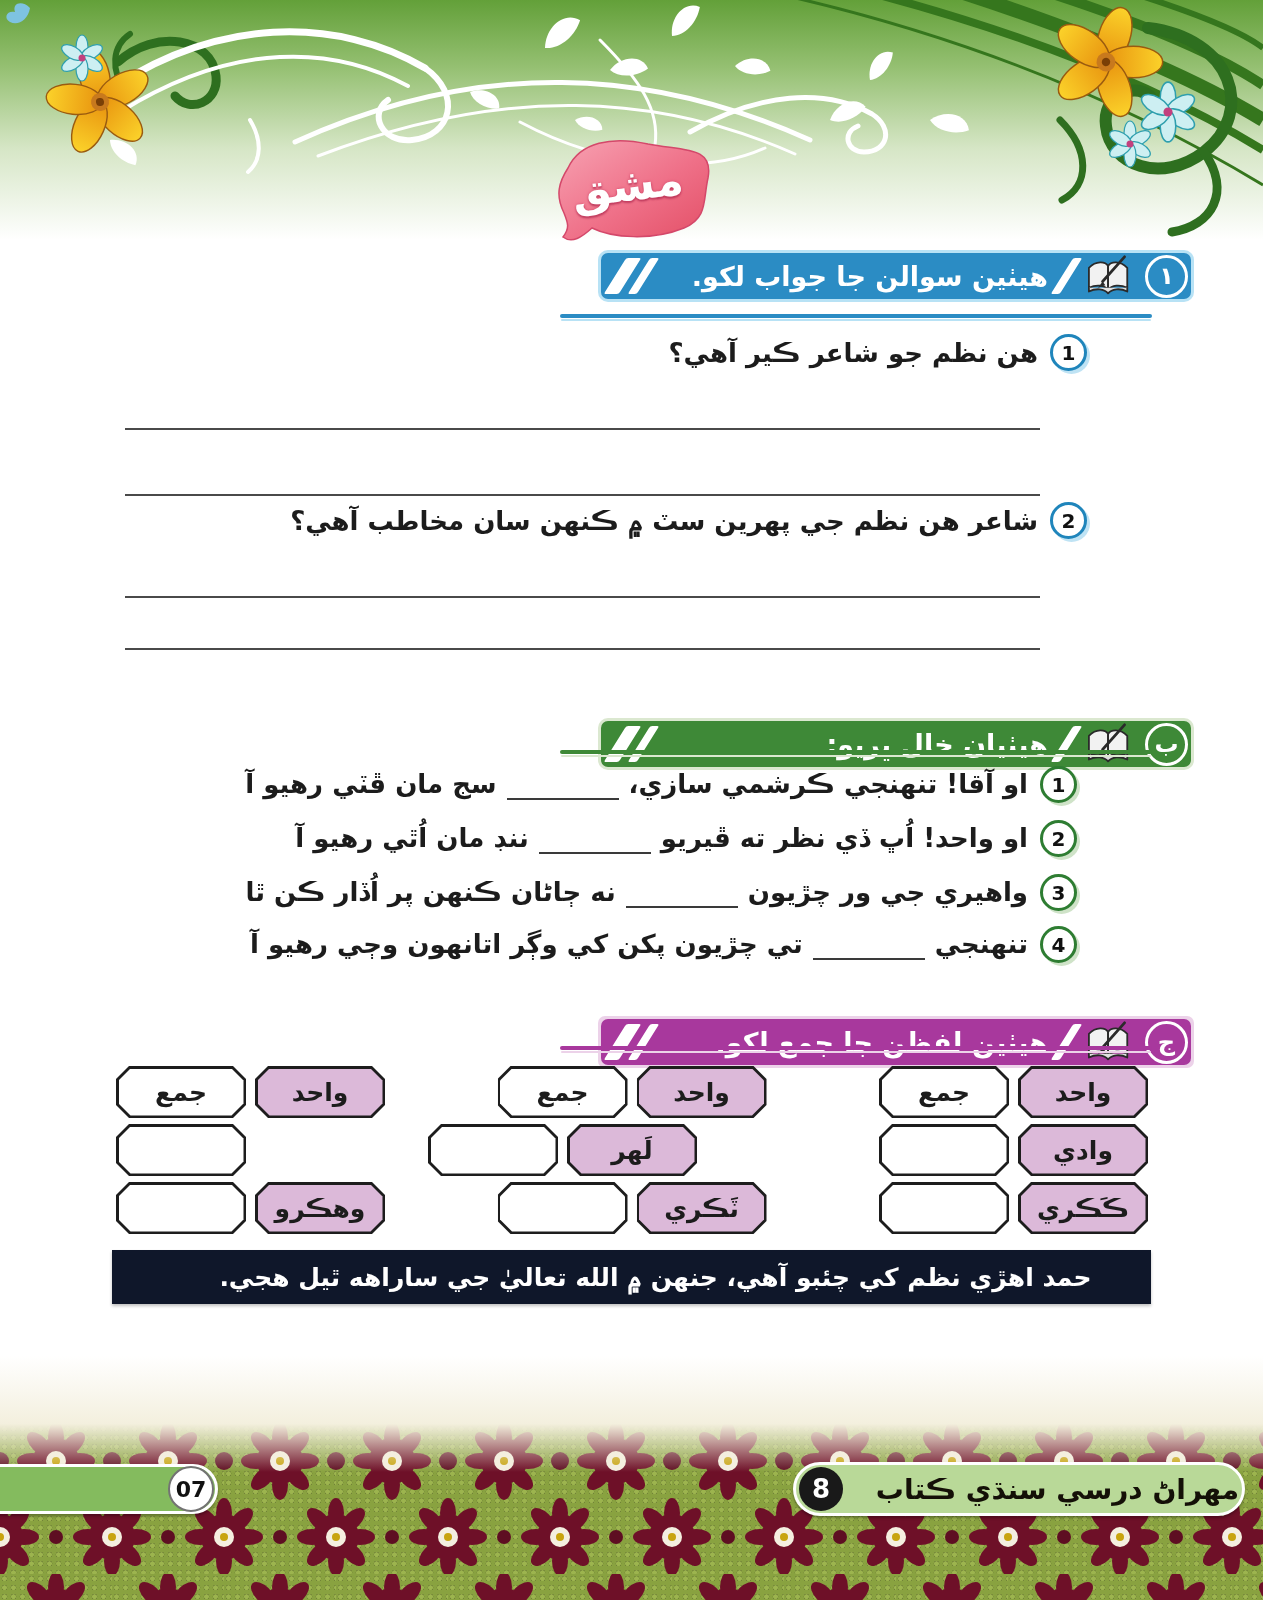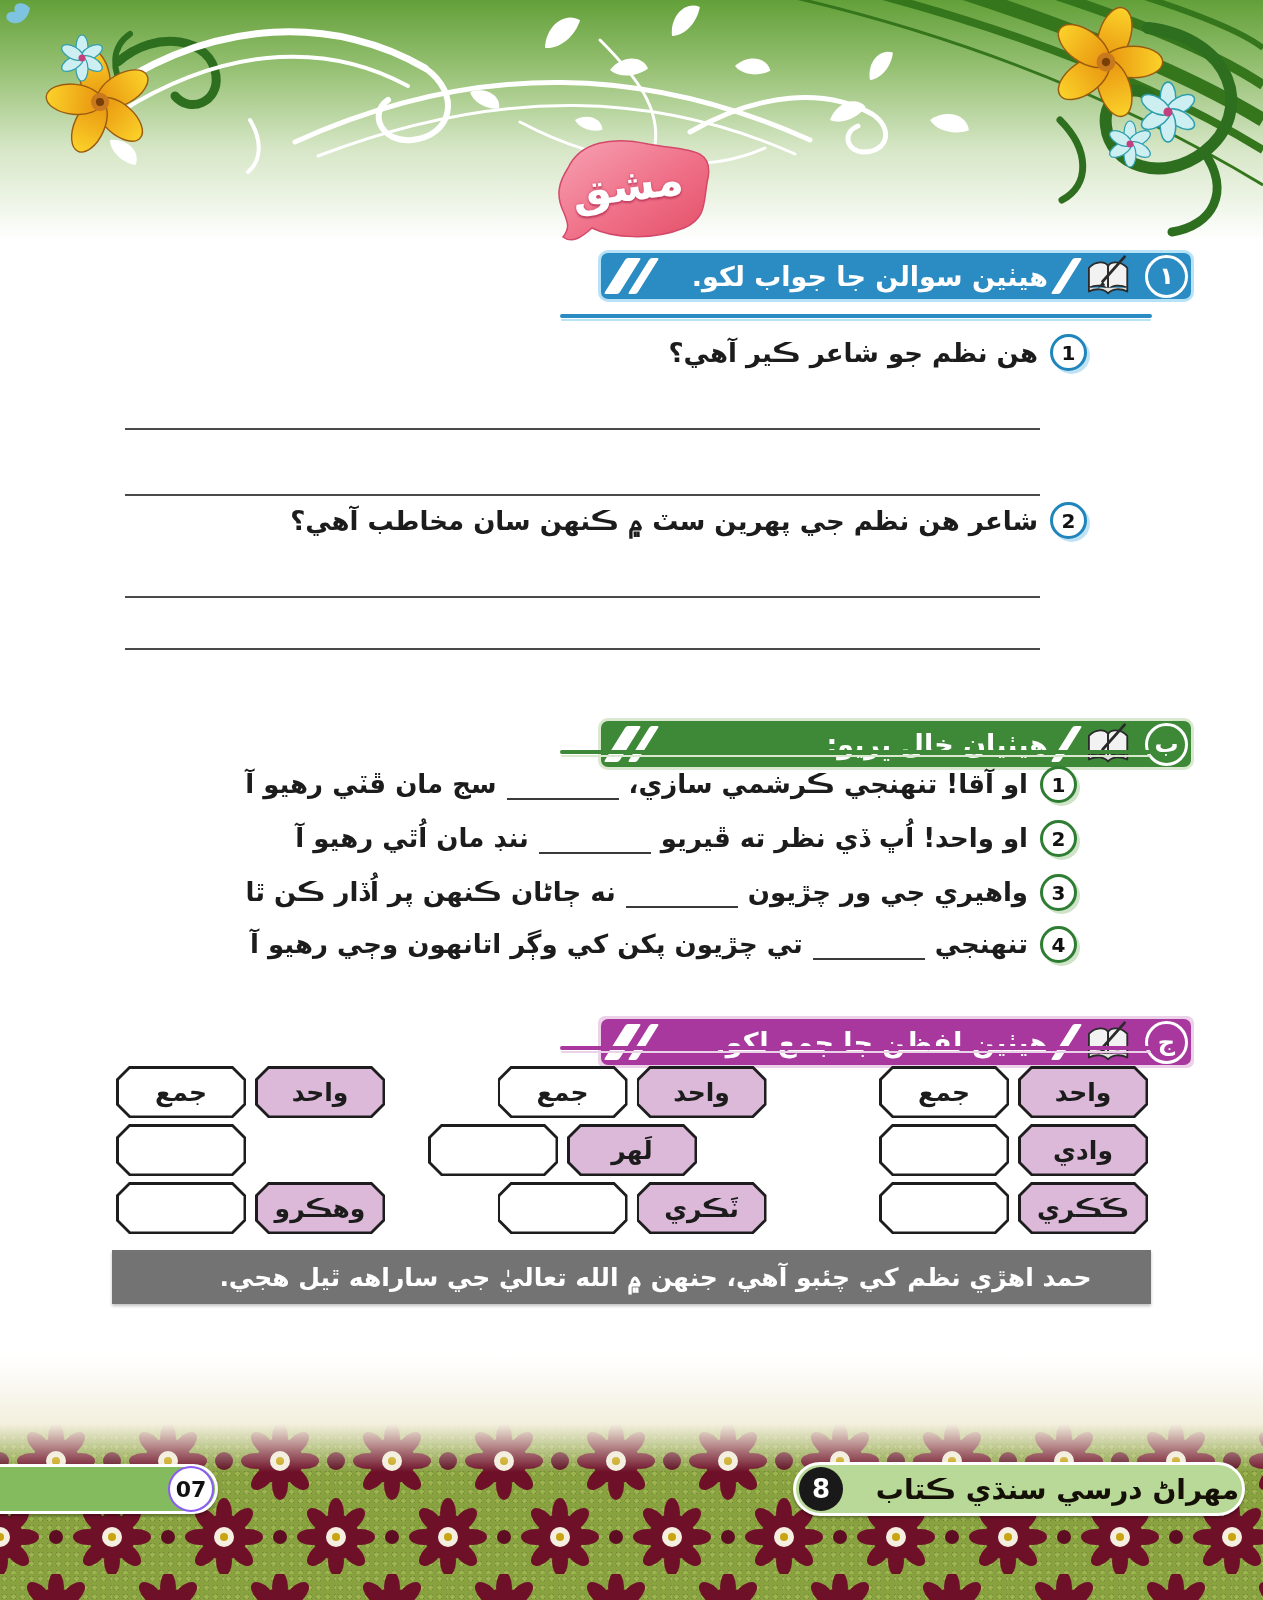--- a/index.html
+++ b/index.html
@@ -79,37 +79,37 @@
   .obox-in{
     position:absolute;inset:2.5px;
     clip-path:polygon(12px 0,calc(100% - 12px) 0,100% 12px,100% calc(100% - 12px),calc(100% - 12px) 100%,12px 100%,0 calc(100% - 12px),0 12px);
     display:flex;align-items:center;justify-content:center;
     font-size:25px;font-weight:bold;direction:rtl;
   }
   .cell-pink .obox-in{background:#dcb9d9;}
   .cell-white .obox-in{background:#ffffff;}
   
   .note-banner{
-    position:absolute;left:112px;right:112px;top:1250px;height:54px;background:#737373;
+    position:absolute;left:112px;right:112px;top:1250px;height:54px;background:#0f172a;
     display:flex;align-items:center;justify-content:center;
     color:#fff;font-size:25px;font-weight:bold;direction:rtl;
     box-shadow:0 2px 3px rgba(0,0,0,.25);
     padding-left:48px;
   }
   
   .footer-cream{position:absolute;left:0;right:0;top:1356px;height:70px;background:linear-gradient(180deg,#ffffff 0%,#f3efdd 100%);}
   .footer-pattern{position:absolute;left:0;right:0;top:1424px;height:176px;}
   .page-pill{
     position:absolute;left:-34px;top:1464px;width:252px;height:50px;background:#84bb5e;
     border:3px solid #fff;border-radius:0 30px 30px 0;box-sizing:border-box;z-index:5;
     box-shadow:0 2px 3px rgba(0,0,0,.3);
   }
   .page-num-circle{
     position:absolute;right:1px;top:50%;transform:translateY(-50%);
-    width:46px;height:46px;border-radius:50%;background:#fff;border:2px solid #8b5cf6;box-sizing:border-box;
+    width:46px;height:46px;border-radius:50%;background:#fff;border:2px solid #737373;box-sizing:border-box;
     display:flex;align-items:center;justify-content:center;font-size:22px;font-weight:bold;color:#111;
   }
   .book-pill{
     position:absolute;right:18px;top:1462px;width:452px;height:54px;background:#b9d998;
     border:3px solid #fff;border-radius:30px;box-sizing:border-box;z-index:5;
     display:flex;align-items:center;box-shadow:0 2px 3px rgba(0,0,0,.3);
   }
   .book-num-circle{
     flex:none;width:44px;height:44px;border-radius:50%;background:#191919;color:#fff;
     display:flex;align-items:center;justify-content:center;font-size:26px;font-weight:bold;margin-left:3px;

